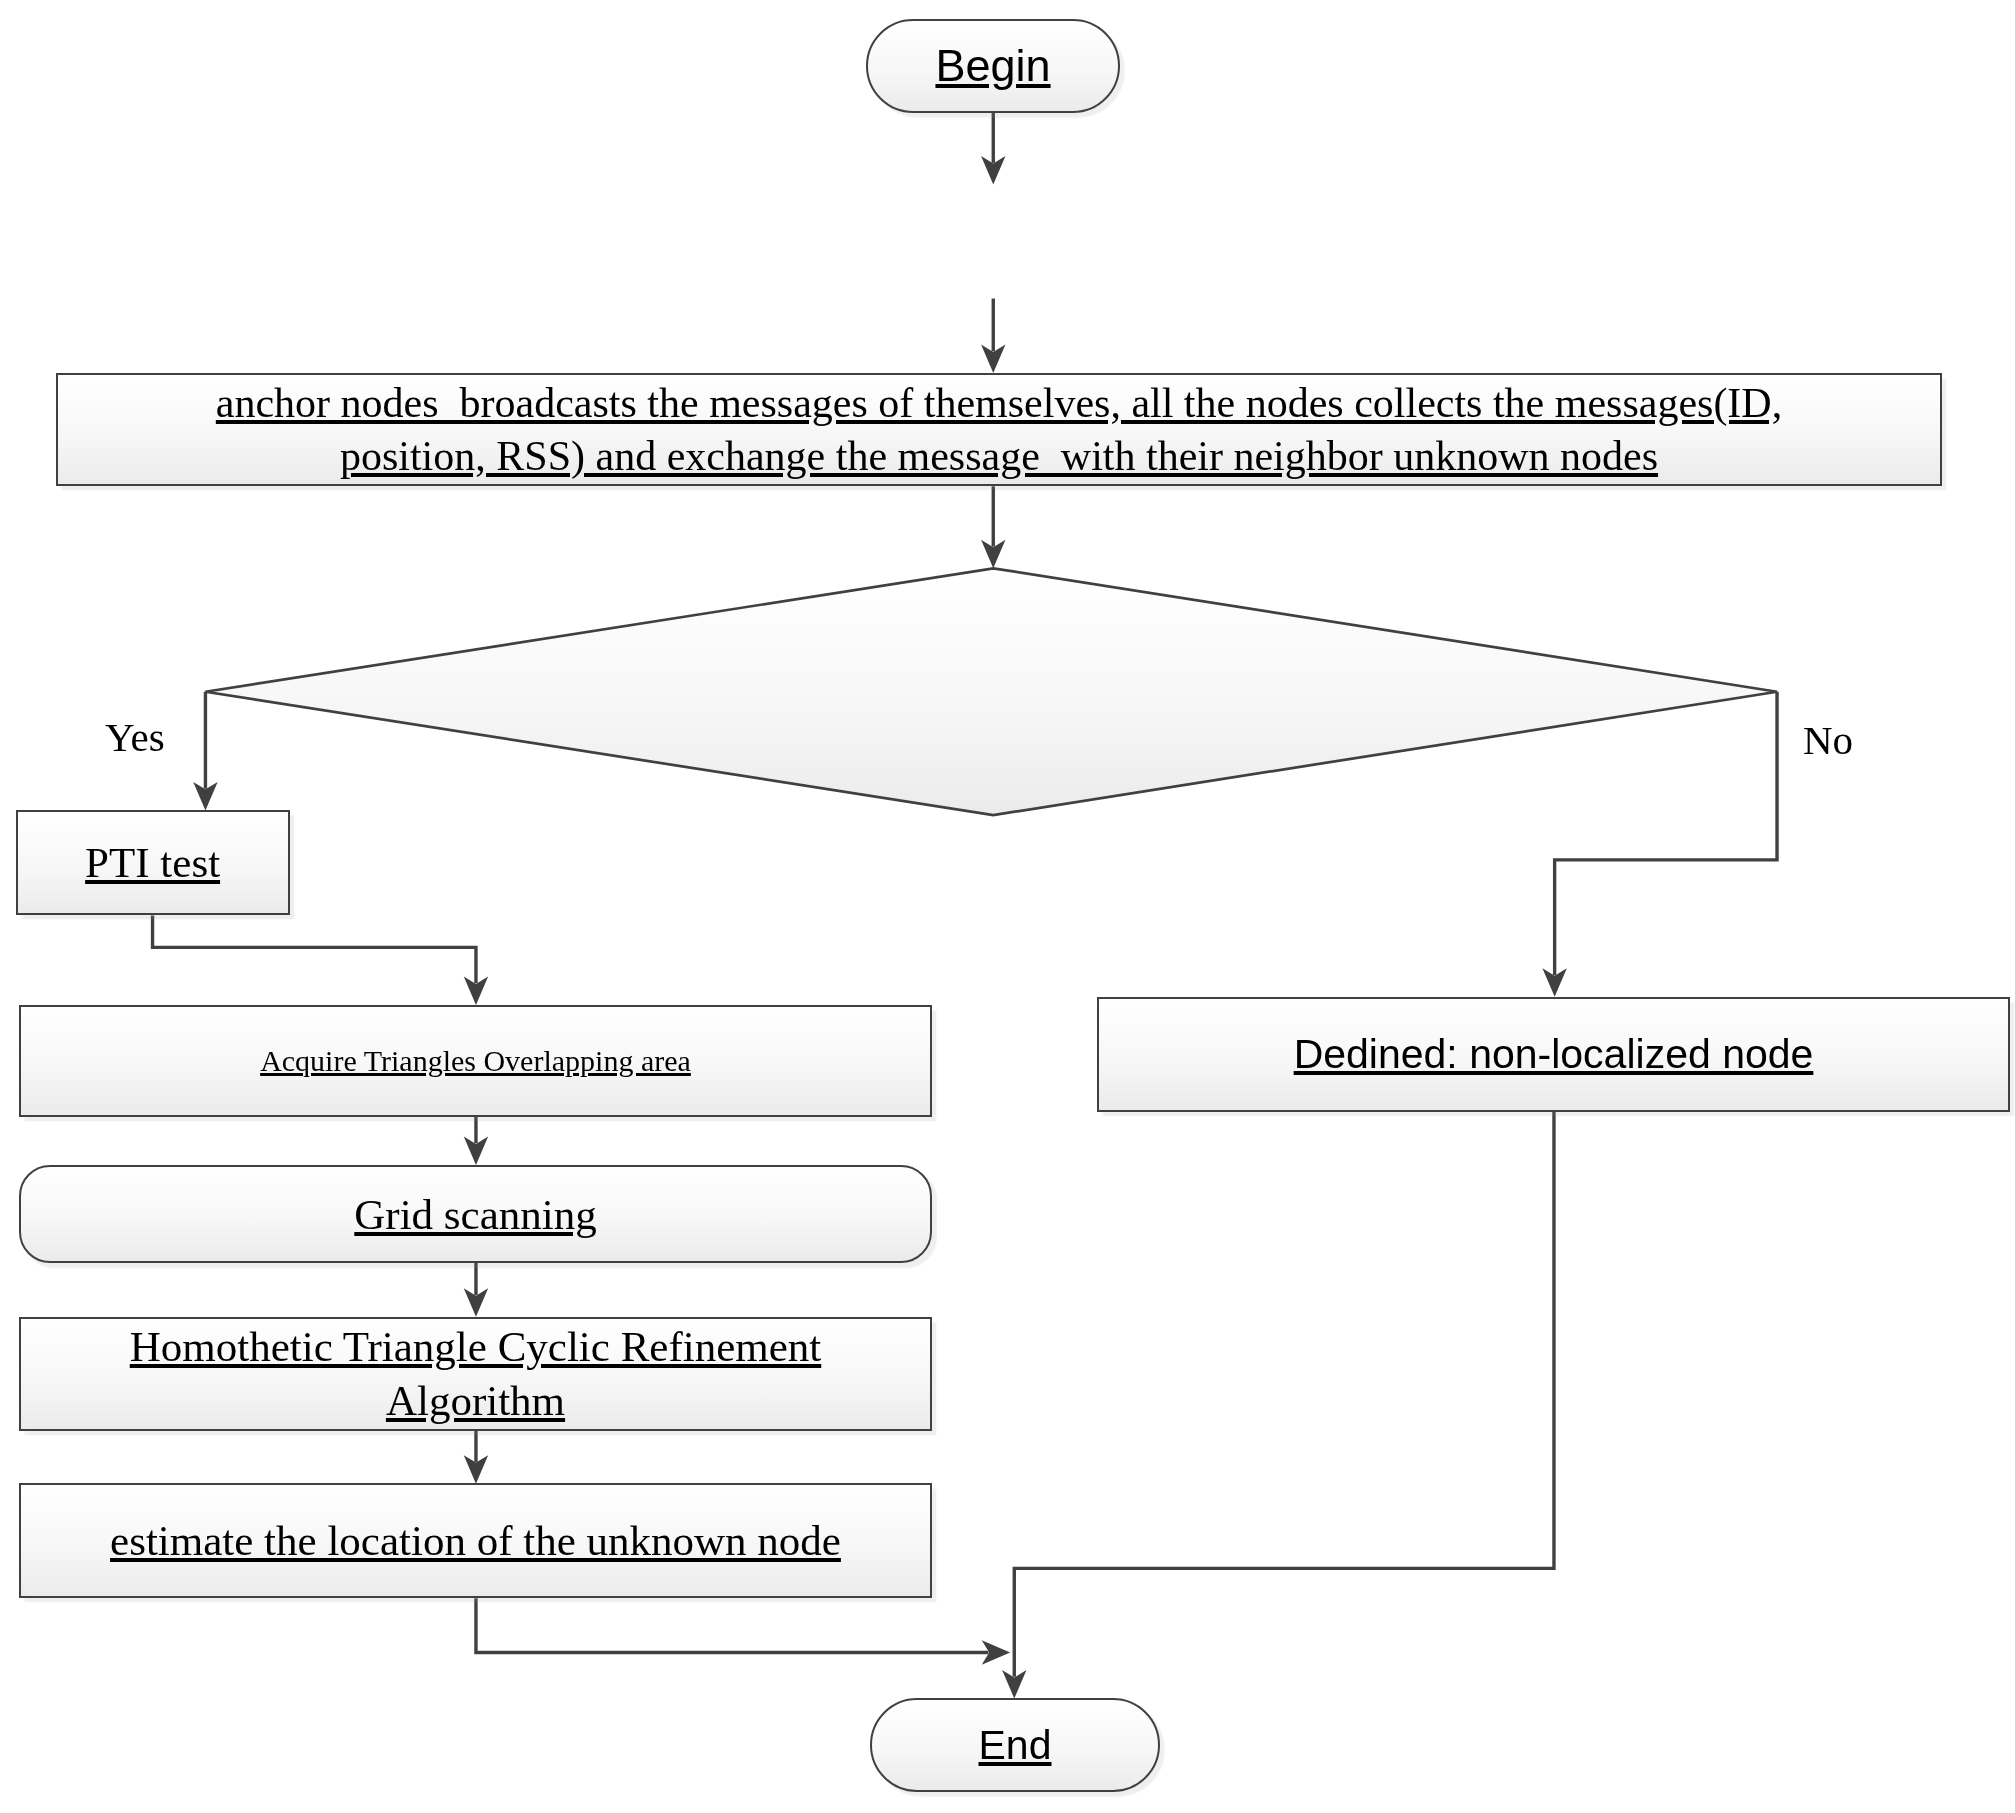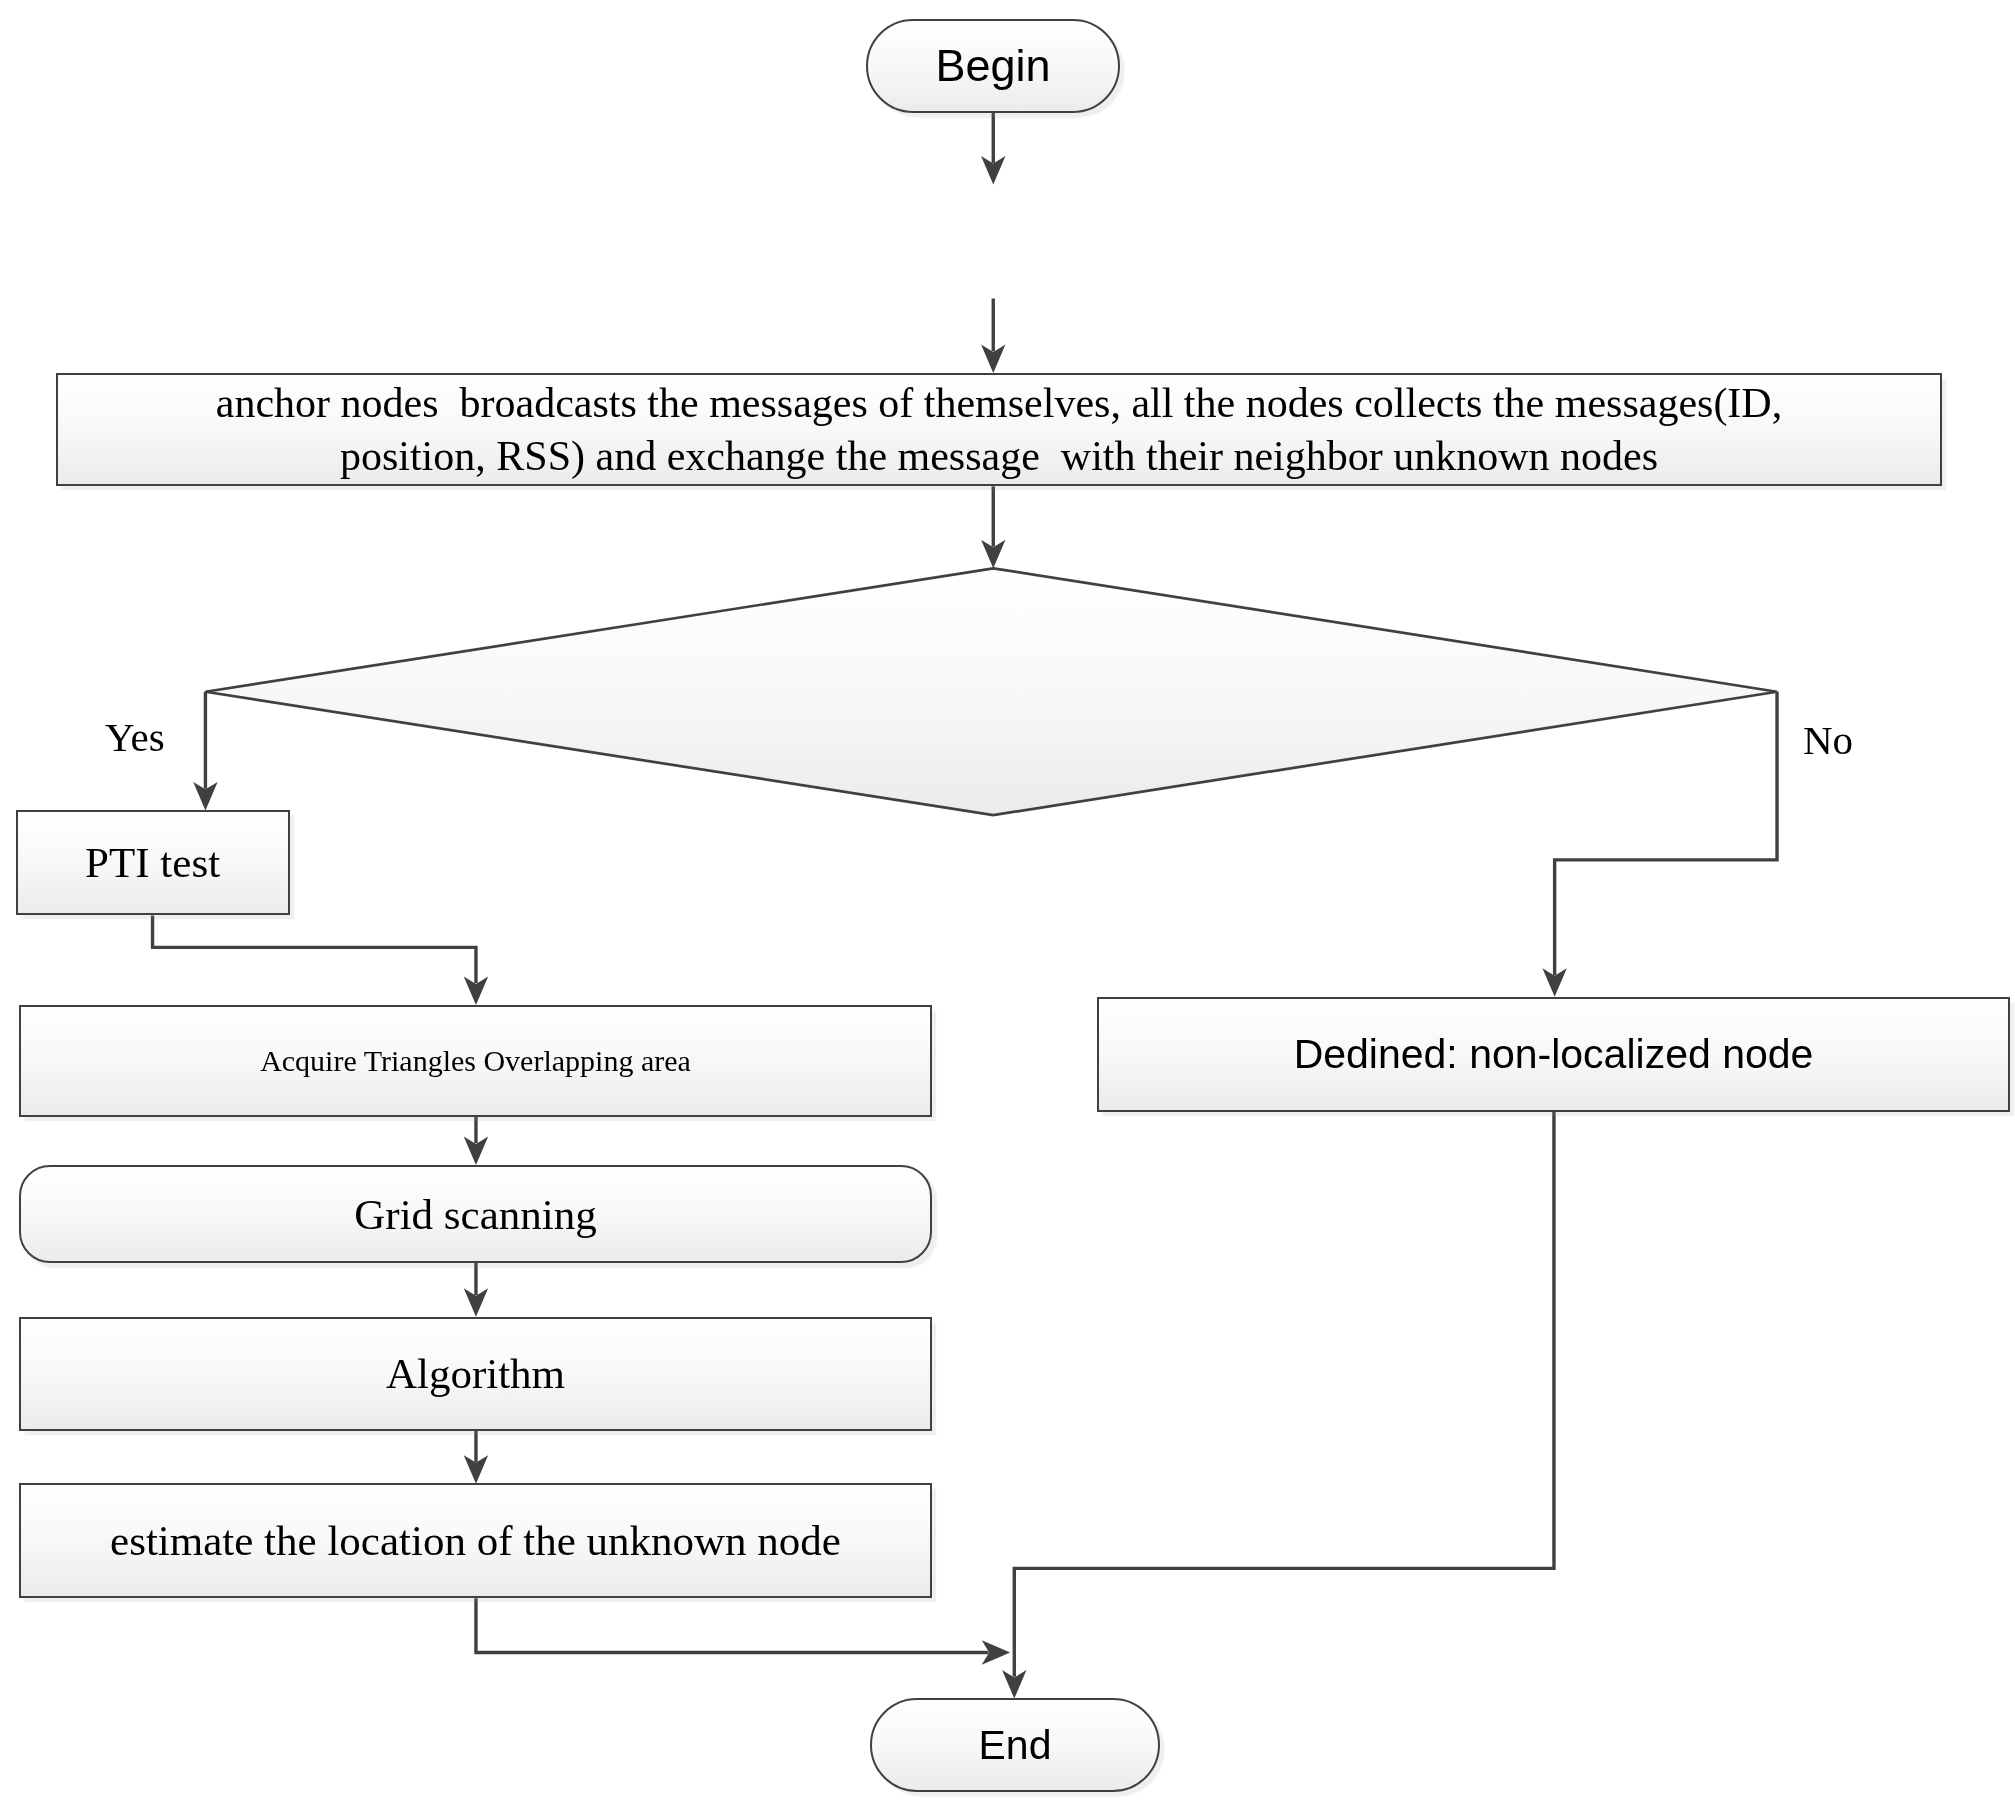--- a/index.html
+++ b/index.html
@@ -29,21 +29,21 @@
     flex-direction: column;
     align-items: center;
     justify-content: center;
     text-align: center;
     z-index: 2;
     box-shadow: 4.7px 4.7px 1.4px rgba(140,140,140,0.14);
   }
   .terminator { border-radius: 51px; }
   .serif { font-family: "Liberation Serif", serif; }
   .sans  { font-family: "Liberation Sans", sans-serif; }
-  .label { white-space: pre-wrap; }
+  .label { white-space: pre-wrap; text-decoration: underline; }
   .edge-label {
     position: absolute;
     z-index: 3;
     font-family: Liberation Serif, serif;
     font-size: 41px;
     line-height: 41px;
   }
   .decision-text {
     position: absolute;
     z-index: 2;
@@ -108,20 +108,21 @@
 
   <div class="node serif" style="left:19px; top:1005px; width:913px; height:112px; font-size:30px;">
     <div class="label">Acquire Triangles Overlapping area</div>
   </div>
 
   <div class="node serif" style="left:19px; top:1165px; width:913px; height:98px; font-size:43px;border-radius:31px;">
     <div class="label">Grid scanning</div>
   </div>
 
   <div class="node serif" style="left:19px; top:1317px; width:913px; height:114px; font-size:43px; line-height:54px;">
+    <div class="label">Homothetic Triangle Cyclic Refinement</div>
     <div class="label">Algorithm</div>
   </div>
 
   <div class="node serif" style="left:19px; top:1483px; width:913px; height:115px; font-size:43px;">
     <div class="label">estimate the location of the unknown node</div>
   </div>
 
   <div class="node sans" style="left:1097px; top:997px; width:913px; height:115px; font-size:41px;">
     <div class="label">Dedined: non-localized node</div>
   </div>

